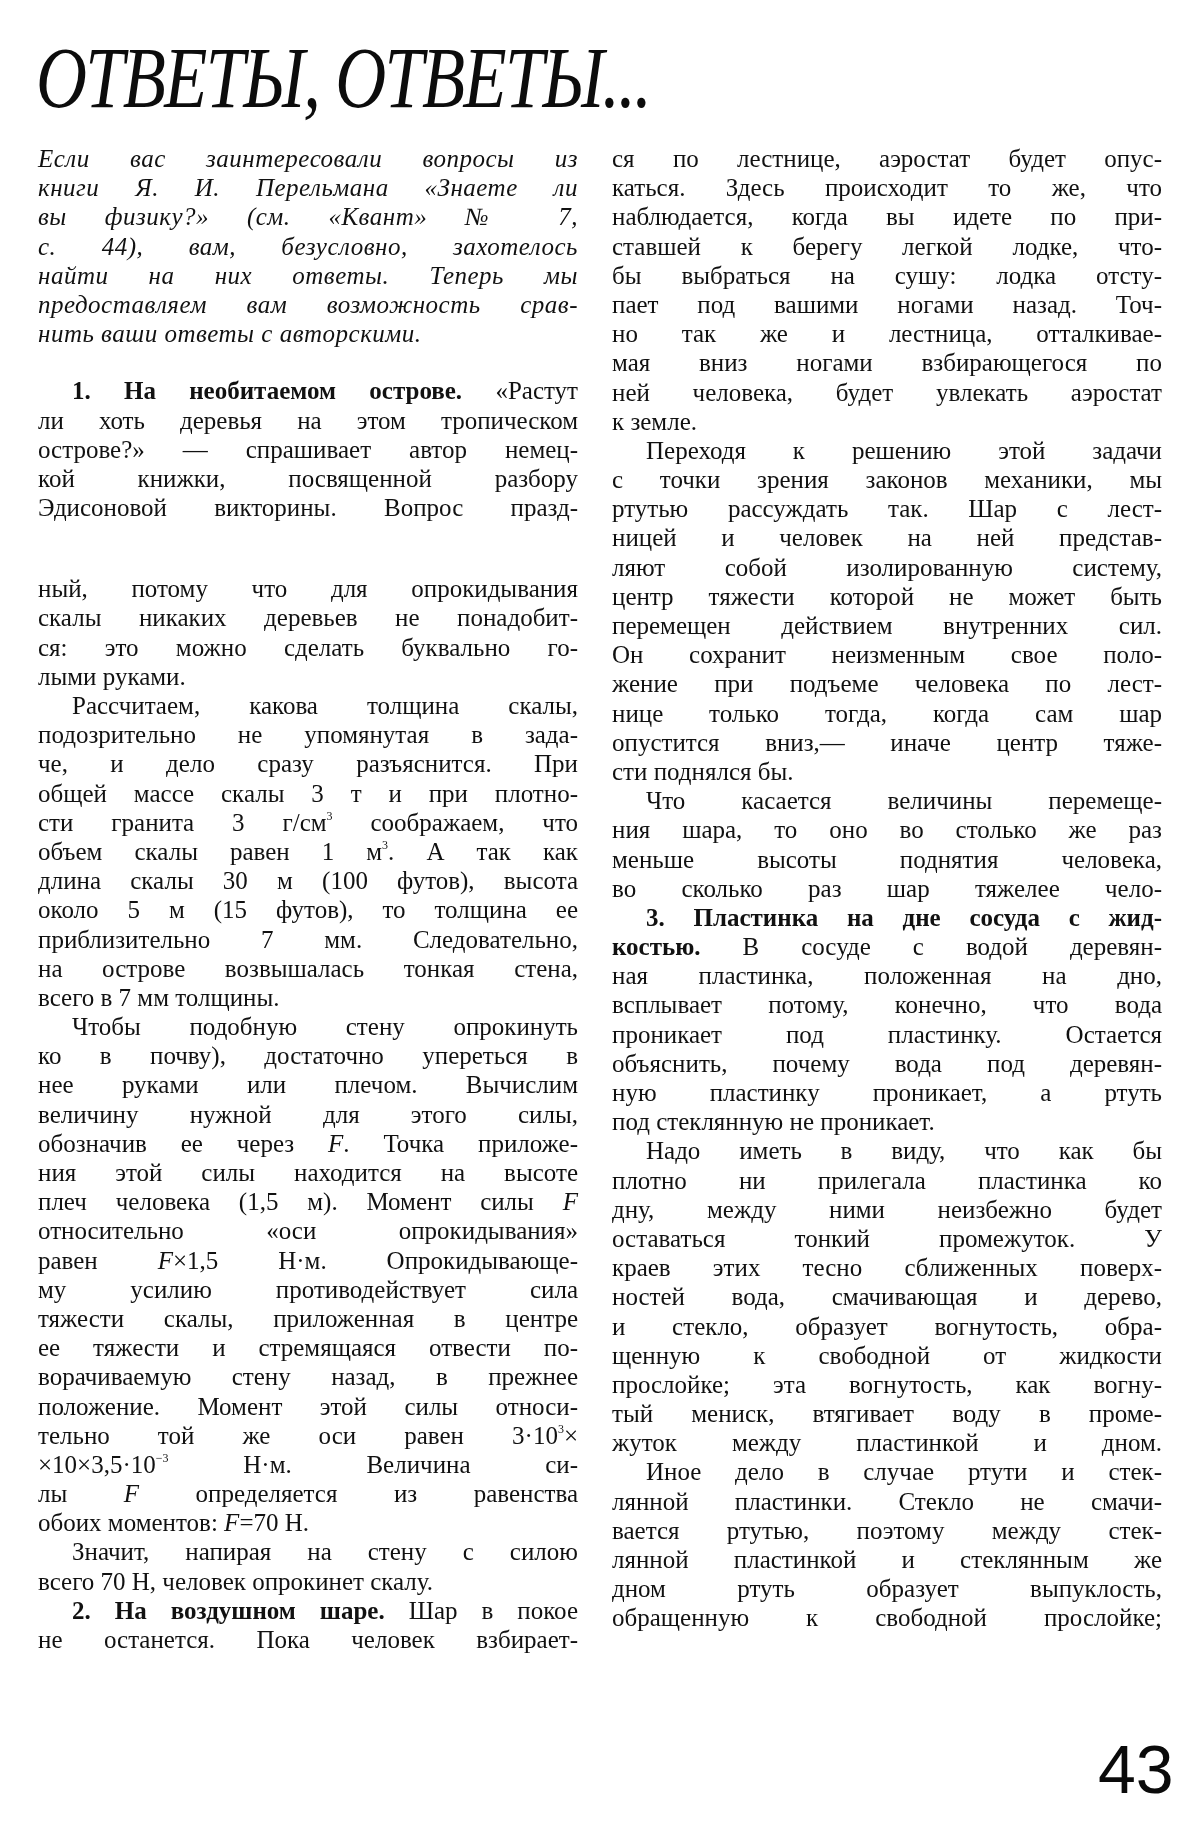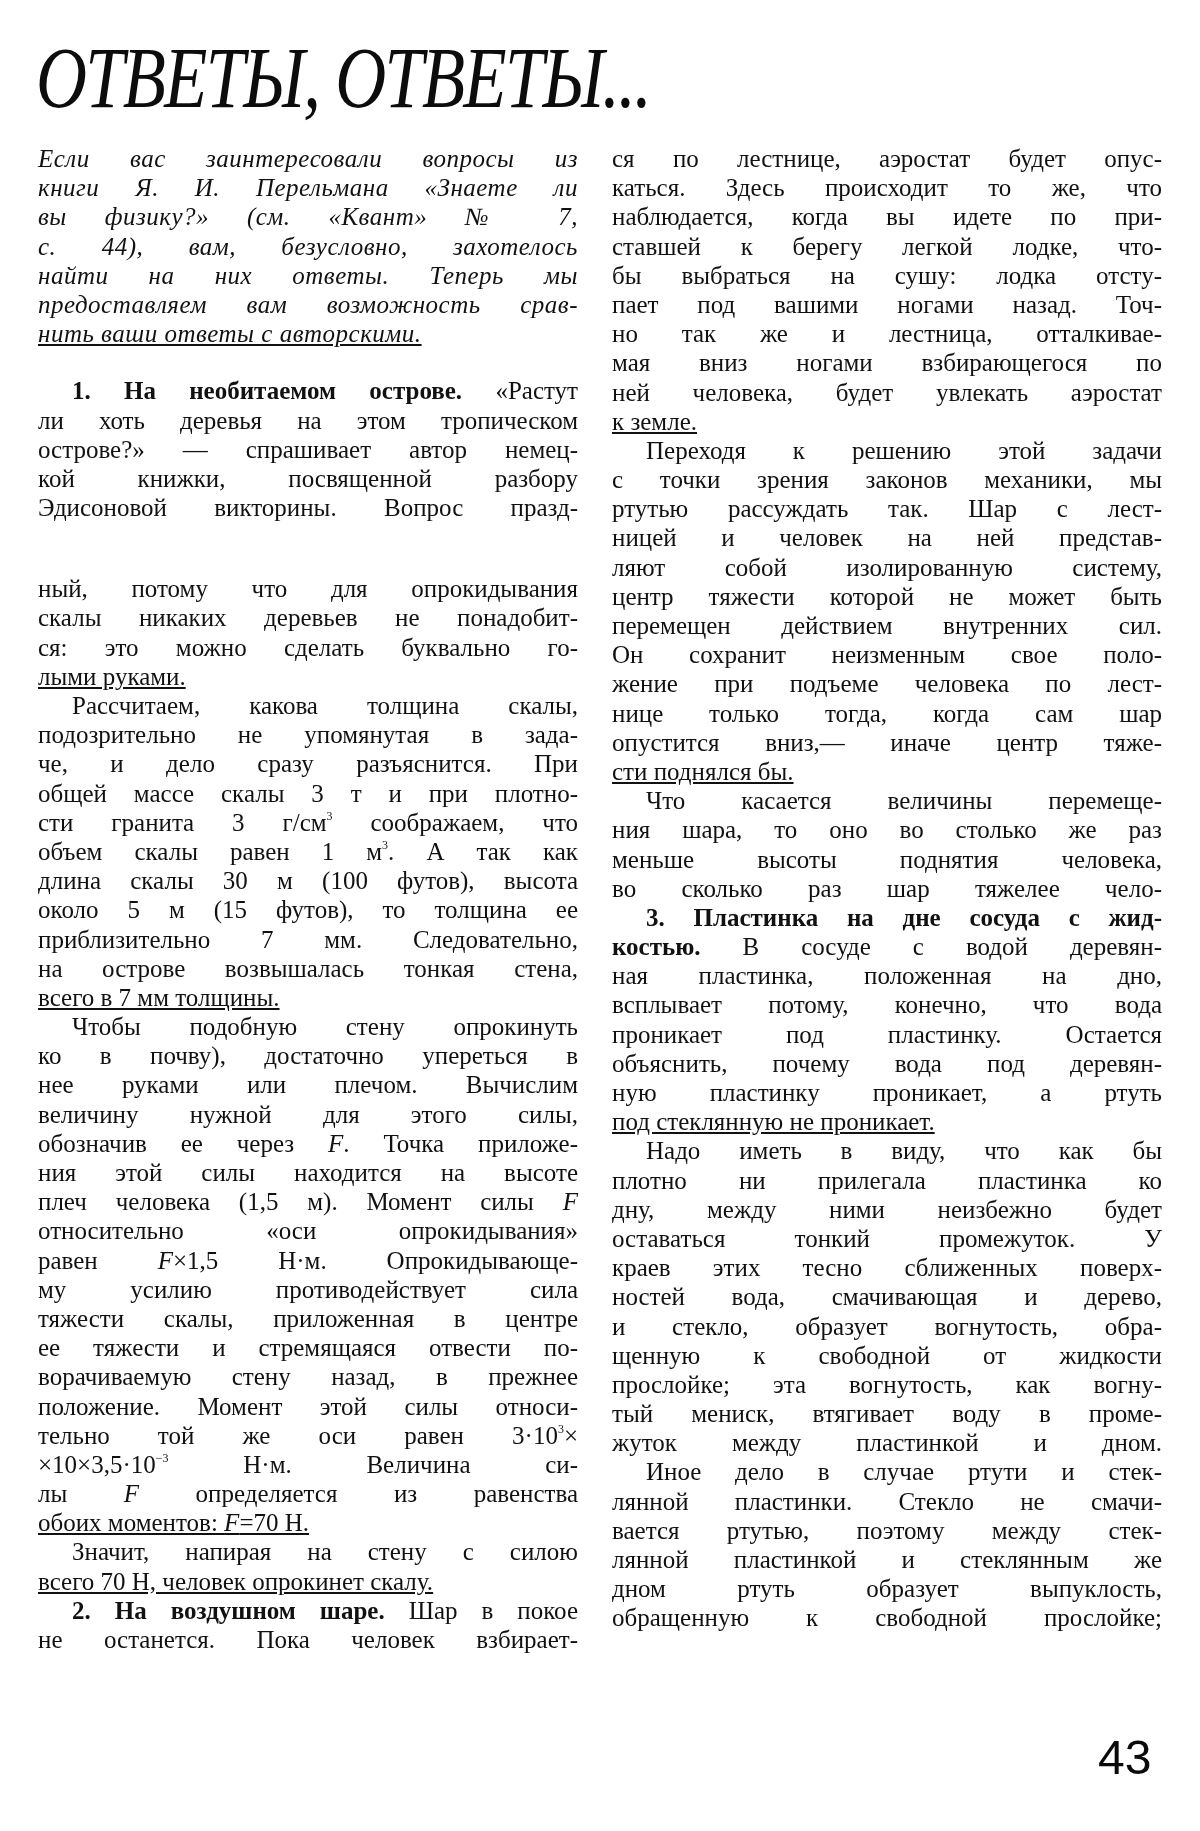--- a/index.html
+++ b/index.html
@@ -6,29 +6,29 @@
   body { width: 1200px; height: 1831px; position: relative; overflow: hidden;
          font-family: "Liberation Serif", "DejaVu Serif", serif; color: #111; }
   .title { position: absolute; left: 36px; top: 28px; font-size: 86px; font-style: italic;
            letter-spacing: -2px; transform: scaleX(0.82); transform-origin: left top;
            font-family: "Liberation Serif", serif; font-weight: normal; margin: 0; color: #0c0c0c; }
   .col { position: absolute; top: 140px; width: 540px; }
   .col.left { left: 38px; }
   .col.right { left: 612px; width: 550px; }
   .line { display: block; height: 29.2px; line-height: 29.2px; font-size: 25px;
           text-align: justify; text-align-last: justify; white-space: nowrap; overflow: visible; }
-  .line.last { text-align-last: left; text-decoration: underline; }
+  .line.last { text-align-last: left; }
   .line.indent { padding-left: 34px; font-family: Liberation Serif, serif; }
   .intro .line { font-style: italic; letter-spacing: 0.5px; }
   .gap { display: block; }
   b.h { font-weight: bold; }
   i.v { font-style: italic; }
   sup { font-size: 12px; vertical-align: 0; position: relative; top: -11px; }
   .pagenum { position: absolute; left: 1098px; top: 1730px; font-family: "Liberation Sans", sans-serif;
-             font-size: 48px; color: #0a0a0a; }
+             font-size: 68px; color: #0a0a0a; }
 </style>
 </head>
 <body>
 
 <h1 class="title">ОТВЕТЫ, ОТВЕТЫ...</h1>
 
 <div class="col left">
   <div class="intro" style="margin-top:4px;">
     <span class="line">Если вас заинтересовали вопросы из</span>
     <span class="line">книги Я. И. Перельмана «Знаете ли</span>

